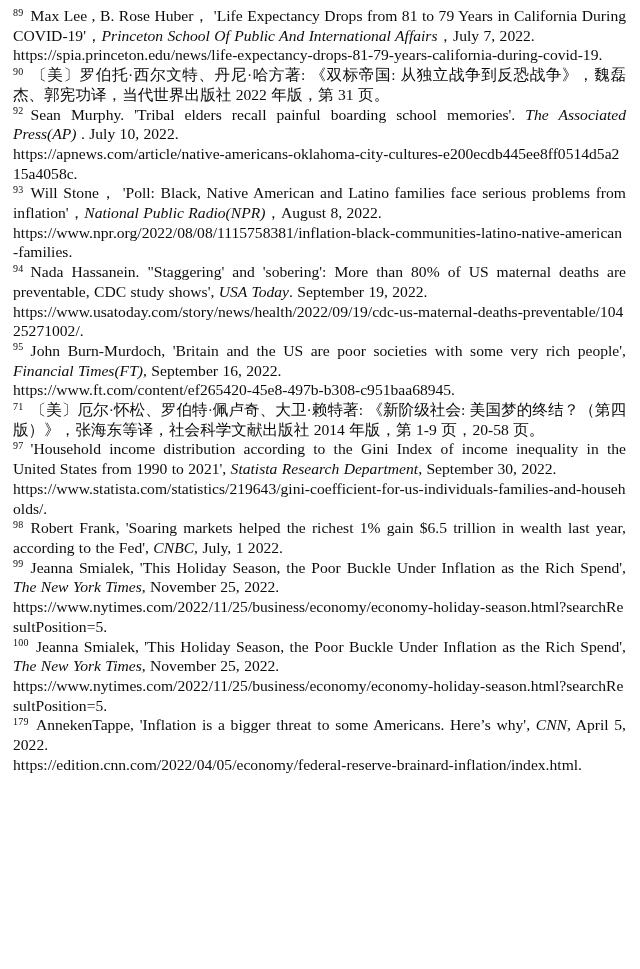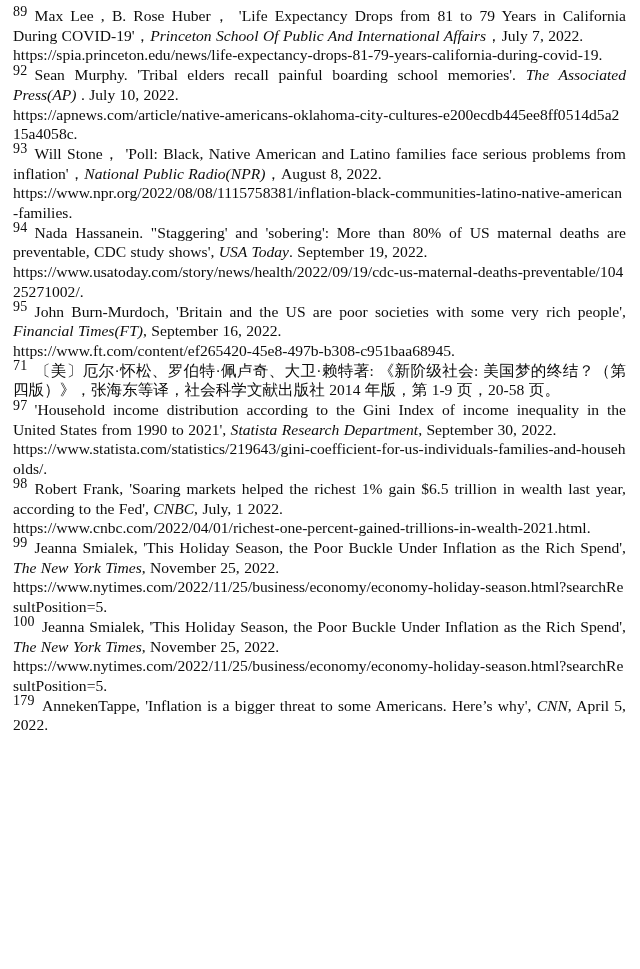--- a/index.html
+++ b/index.html
@@ -23,39 +23,40 @@
   }
   p.footnote {
     margin: 0;
     padding: 0;
     text-align: justify;
     font-size: 15.6px;
     line-height: 19.7px;
     word-spacing: 0.5px;
   }
   sup.fn-num {
-    font-size: 14px;
+    font-size: 10px;
     line-height: 0;
     vertical-align: 5.5px;
     margin-right: 7px;
     letter-spacing: 0.3px;
   }
   .it { font-style: italic; margin-top: 45px; }
   .url { word-break: break-all; }
 </style>
 </head>
 <body>
 
 <main class="page">
   <section>
       <p class="footnote"><sup class="fn-num">89</sup><span class="n">Max Lee , B. Rose Huber， 'Life Expectancy Drops from 81 to 79 Years in California During COVID-19'，</span><span class="it">Princeton School Of Public And International Affairs</span><span class="n">，July 7, 2022.</span><br><span class="url">https://spia.princeton.edu/news/life-expectancy-drops-81-79-years-california-during-covid-19.</span></p>
+      <p class="footnote"><sup class="fn-num">90</sup><span class="n">〔美〕罗伯托·西尔文特、丹尼·哈方著: 《双标帝国: 从独立战争到反恐战争》，魏磊杰、郭宪功译，当代世界出版社 2022 年版，第 31 页。</span></p>
       <p class="footnote"><sup class="fn-num">92</sup><span class="n">Sean Murphy. 'Tribal elders recall painful boarding school memories'. </span><span class="it">The Associated Press(AP)</span><span class="n"> . July 10, 2022.</span><br><span class="url">https://apnews.com/article/native-americans-oklahoma-city-cultures-e200ecdb445ee8ff0514d5a215a4058c.</span></p>
       <p class="footnote"><sup class="fn-num">93</sup><span class="n">Will Stone， 'Poll: Black, Native American and Latino families face serious problems from inflation'，</span><span class="it">National Public Radio(NPR)</span><span class="n">，August 8, 2022.</span><br><span class="url">https://www.npr.org/2022/08/08/1115758381/inflation-black-communities-latino-native-american-families.</span></p>
       <p class="footnote"><sup class="fn-num">94</sup><span class="n">Nada Hassanein. "Staggering' and 'sobering': More than 80% of US maternal deaths are preventable, CDC study shows', </span><span class="it">USA Today</span><span class="n">. September 19, 2022.</span><br><span class="url">https://www.usatoday.com/story/news/health/2022/09/19/cdc-us-maternal-deaths-preventable/10425271002/.</span></p>
       <p class="footnote"><sup class="fn-num">95</sup><span class="n">John Burn-Murdoch, 'Britain and the US are poor societies with some very rich people', </span><span class="it">Financial Times(FT)</span><span class="n">, September 16, 2022.</span><br><span class="url">https://www.ft.com/content/ef265420-45e8-497b-b308-c951baa68945.</span></p>
       <p class="footnote"><sup class="fn-num">71</sup><span class="n">〔美〕厄尔·怀松、罗伯特·佩卢奇、大卫·赖特著: 《新阶级社会: 美国梦的终结？（第四版）》，张海东等译，社会科学文献出版社 2014 年版，第 1-9 页，20-58 页。</span></p>
       <p class="footnote"><sup class="fn-num">97</sup><span class="n">'Household income distribution according to the Gini Index of income inequality in the United States from 1990 to 2021', </span><span class="it">Statista Research Department</span><span class="n">, September 30, 2022.</span><br><span class="url">https://www.statista.com/statistics/219643/gini-coefficient-for-us-individuals-families-and-households/.</span></p>
-      <p class="footnote"><sup class="fn-num">98</sup><span class="n">Robert Frank, 'Soaring markets helped the richest 1% gain $6.5 trillion in wealth last year, according to the Fed', </span><span class="it">CNBC</span><span class="n">, July, 1 2022.</span><br><span class="url">https://www.cnbc.com/2022/04/01/richest-one-percent-gained-trillions-in-wealth-2021.html.</span></p>
+      <p class="footnote"><sup class="fn-num">98</sup><span class="n">Robert Frank, 'Soaring markets helped the richest 1% gain $6.5 trillion in wealth last year, according to the Fed', </span><span class="it">CNBC</span><span class="n">, July, 1 2022.</span><br></p>
       <p class="footnote"><sup class="fn-num">99</sup><span class="n">Jeanna Smialek, 'This Holiday Season, the Poor Buckle Under Inflation as the Rich Spend', </span><span class="it">The New York Times</span><span class="n">, November 25, 2022.</span><br><span class="url">https://www.nytimes.com/2022/11/25/business/economy/economy-holiday-season.html?searchResultPosition=5.</span></p>
       <p class="footnote"><sup class="fn-num">100</sup><span class="n">Jeanna Smialek, 'This Holiday Season, the Poor Buckle Under Inflation as the Rich Spend', </span><span class="it">The New York Times</span><span class="n">, November 25, 2022.</span><br><span class="url">https://www.nytimes.com/2022/11/25/business/economy/economy-holiday-season.html?searchResultPosition=5.</span></p>
-      <p class="footnote"><sup class="fn-num">179</sup><span class="n">AnnekenTappe, 'Inflation is a bigger threat to some Americans. Here’s why', </span><span class="it">CNN</span><span class="n">, April 5, 2022.</span><br></p>
+      <p class="footnote"><sup class="fn-num">179</sup><span class="n">AnnekenTappe, 'Inflation is a bigger threat to some Americans. Here’s why', </span><span class="it">CNN</span><span class="n">, April 5, 2022.</span><br><span class="url">https://edition.cnn.com/2022/04/05/economy/federal-reserve-brainard-inflation/index.html.</span></p>
     </section>
 </main>
 
 </body></html>

